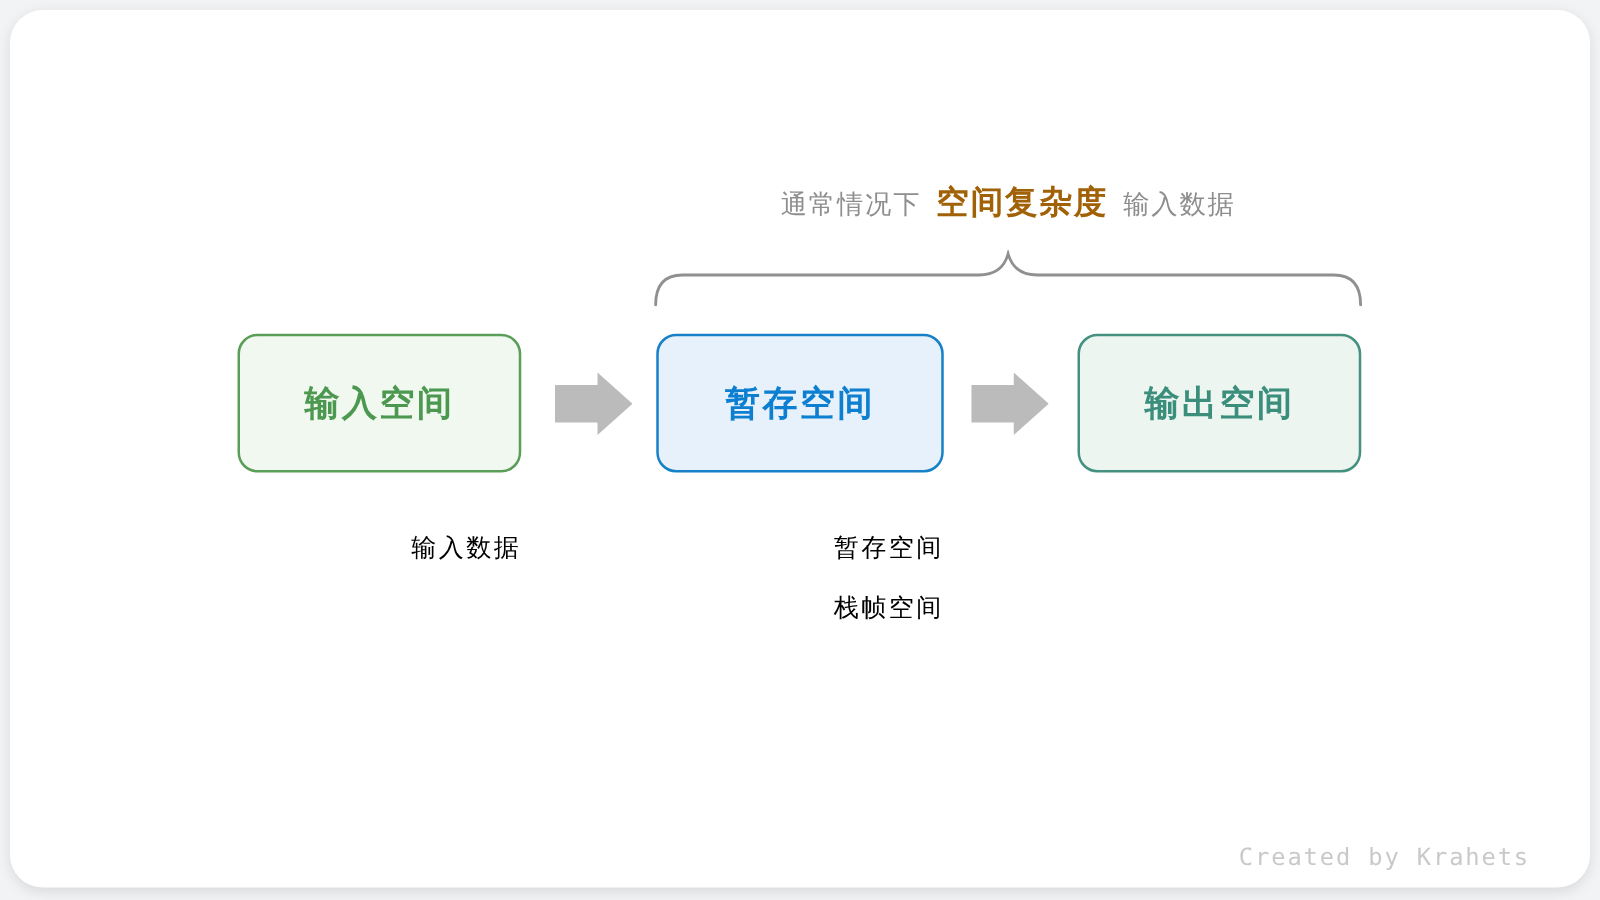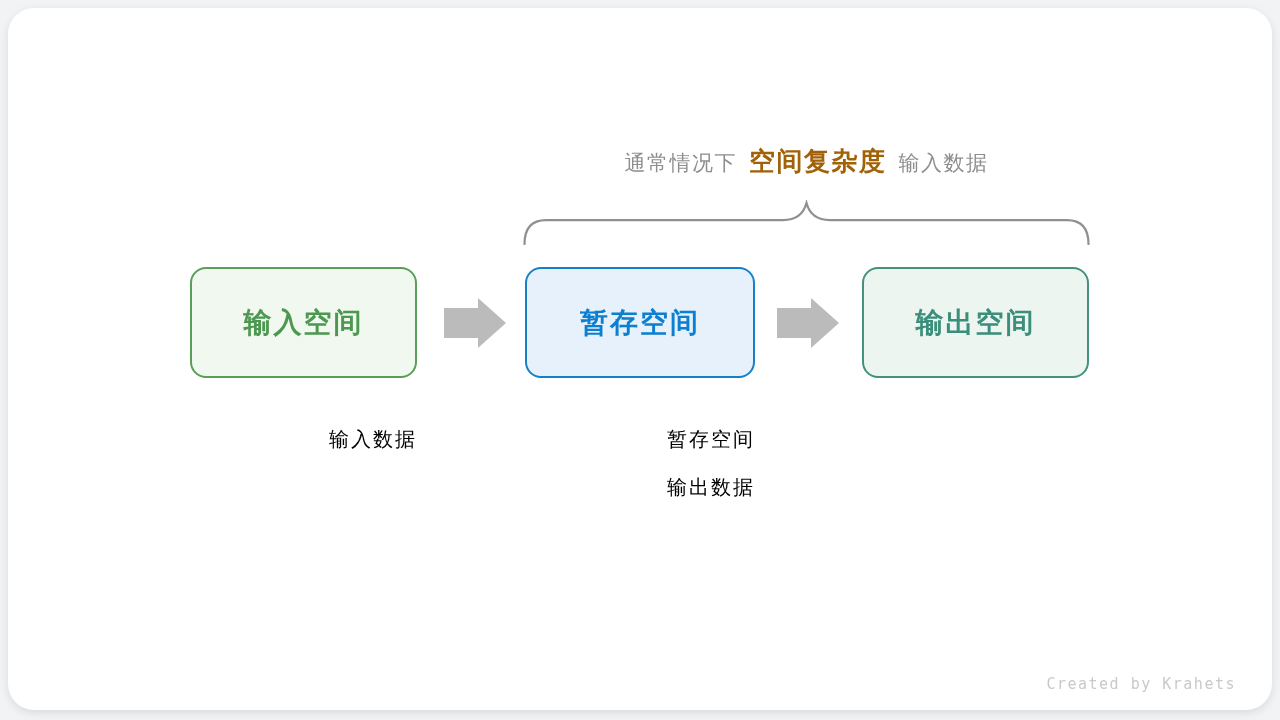--- a/index.html
+++ b/index.html
@@ -98,23 +98,23 @@
     line-height: 48px;
     letter-spacing: 2px;
     color: #000000;
   }
   .sub-input  { left: 190px; width: 227px; }
   .sub-temp   { left: 525px; width: 230px; }
   .sub-output { left: 862px; width: 227px; }
   
   .credit {
     position: absolute;
-    top: 675px; right: 44px;
+    top: 675px; right: 56px;
     font-family: "DejaVu Sans Mono", "Liberation Mono", monospace;
-    font-size: 15px;
+    font-size: 19px;
     letter-spacing: 1.5px;
     color: #c9c9c9;
   }
 </style>
 </head>
 <body>
 
 <div class="page">
   <div class="card"></div>
 
@@ -143,17 +143,17 @@
   </svg>
   <svg class="arrow arrow-2" viewBox="0 0 62 50" aria-hidden="true">
     <polygon points="0,10 34,10 34,0 62,25 34,50 34,40 0,40" fill="#bbbbbb"></polygon>
   </svg>
 
   <div class="sublabels sub-input">
     <div>输入数据</div>
   </div>
   <div class="sublabels sub-temp">
     <div>暂存空间</div>
-    <div>输出数据</div>
+    <div>栈帧空间</div>
   </div>
 
   <div class="credit">Created by Krahets</div>
 </div>
 
 </body></html>

